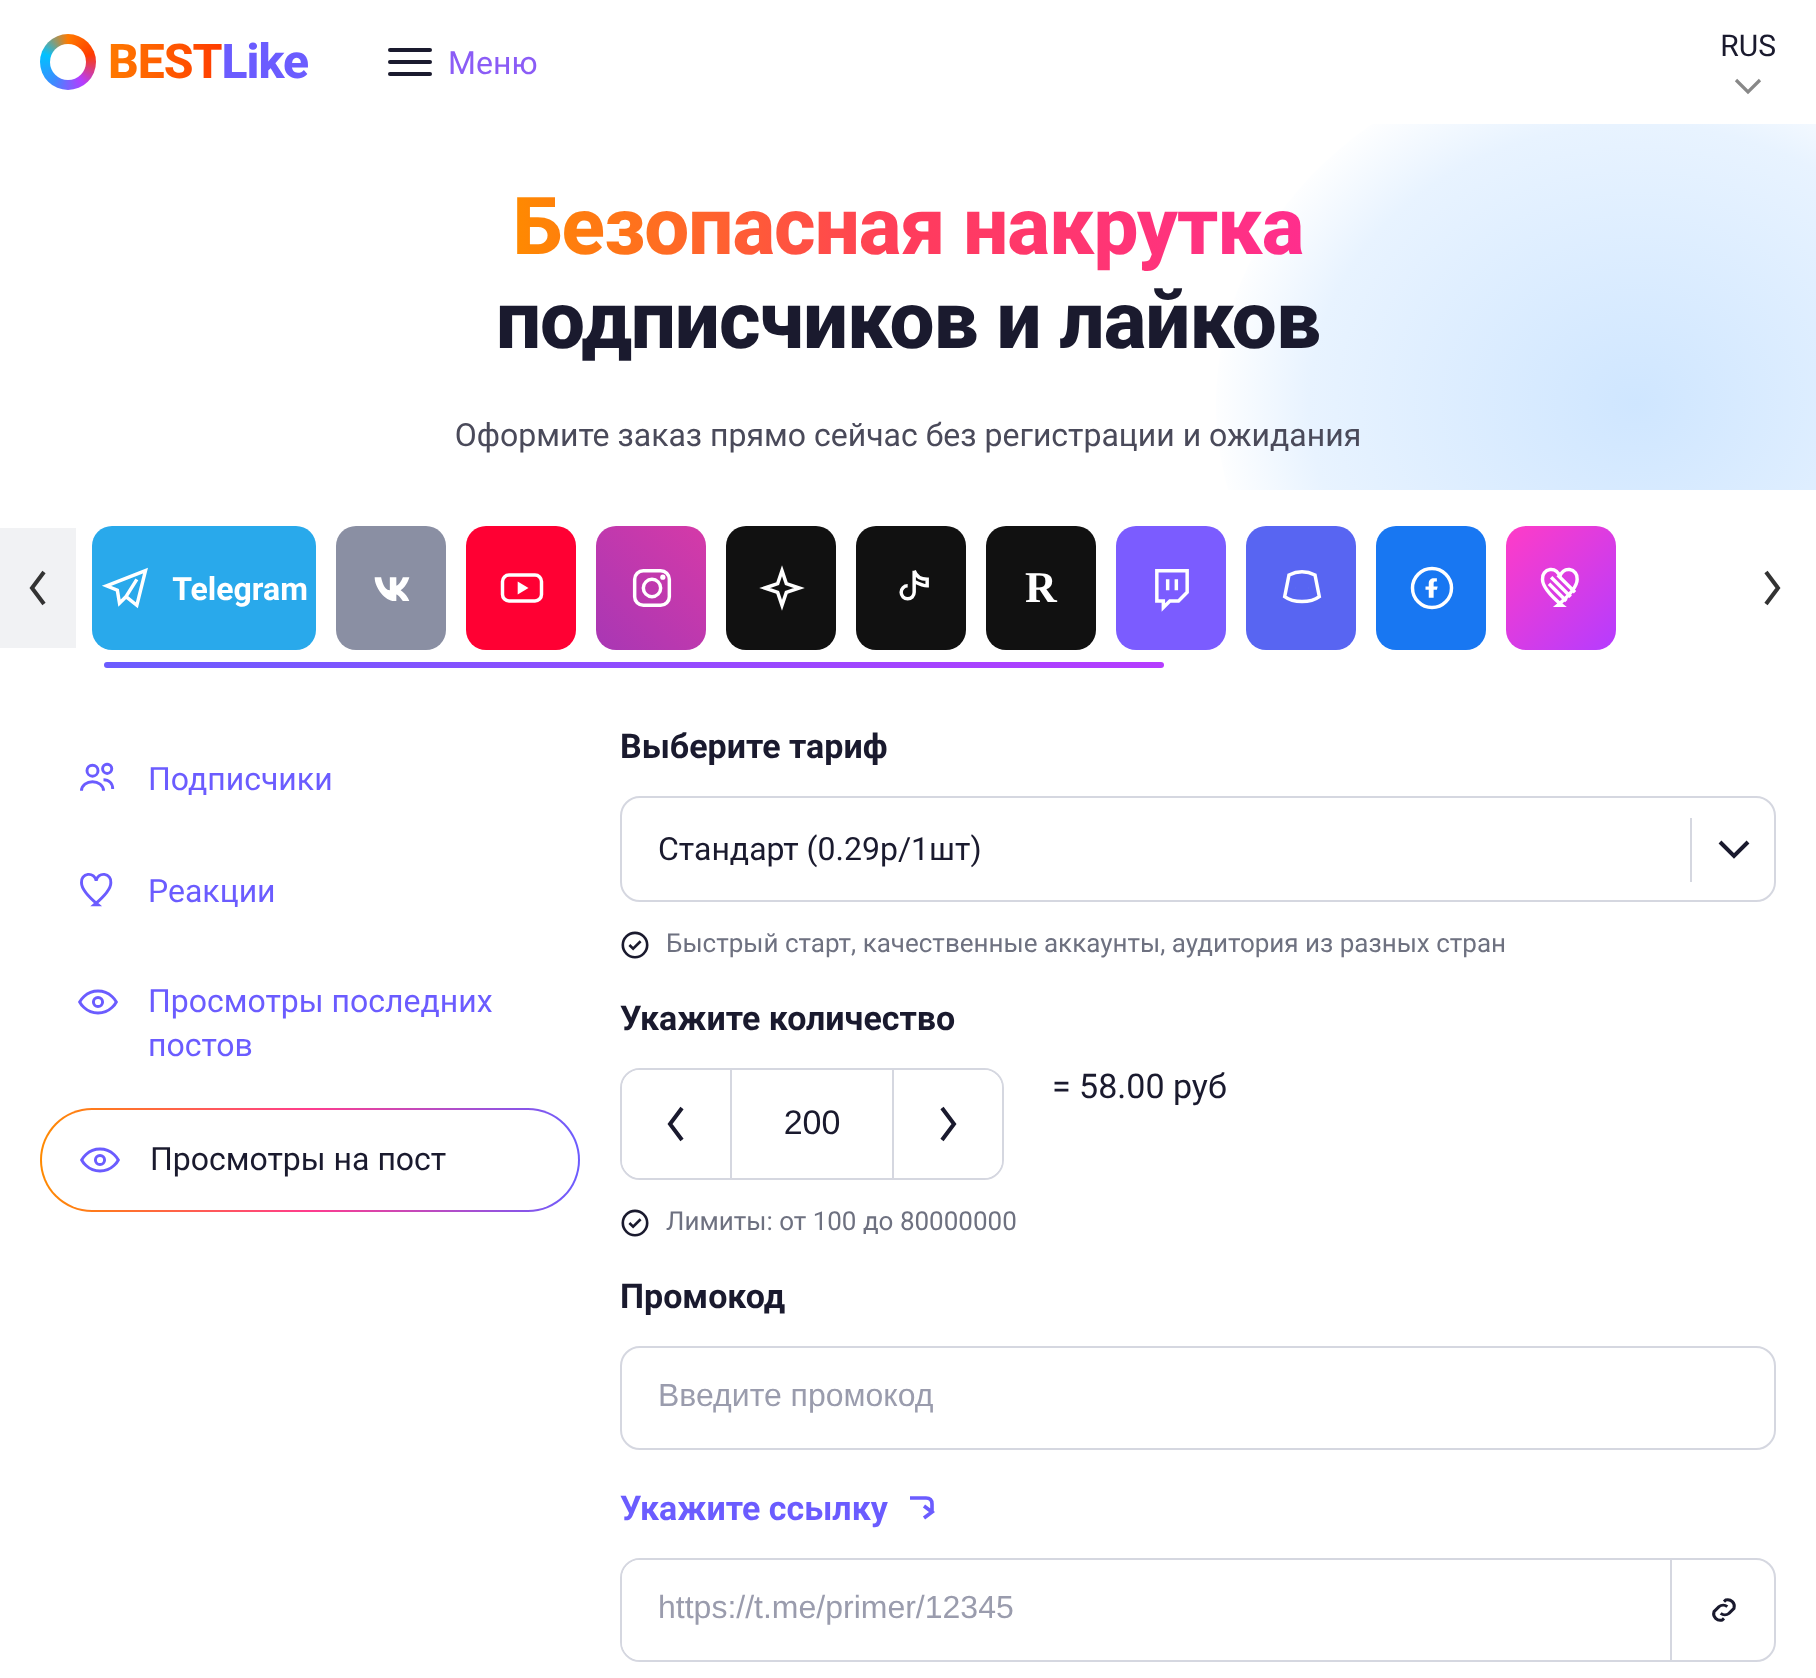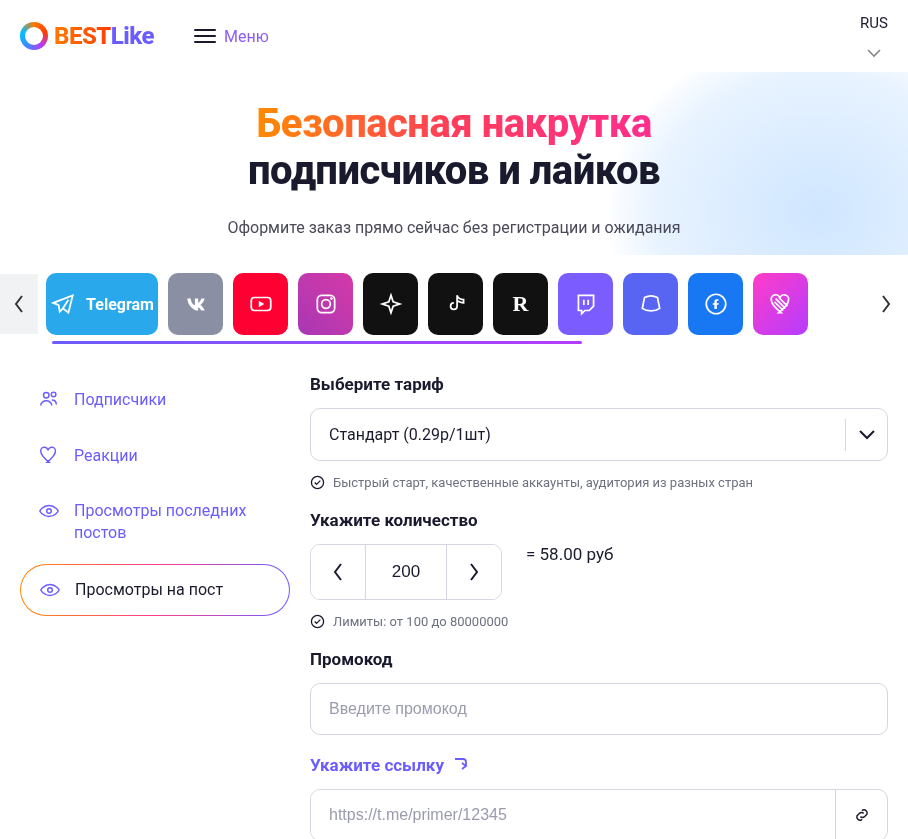--- a/index.html
+++ b/index.html
@@ -10,21 +10,21 @@
 .logo { display: flex; align-items: center; gap: 6px; }
 .logo-mark { width: 28px; height: 28px; border-radius: 50%; background: conic-gradient(from 0deg, #ff7a00, #ff3c00, #b53cff, #3c8bff, #00c2ff, #ff7a00); position: relative; }
 .logo-mark::after { content: ""; position: absolute; inset: 5px; background: #fff; border-radius: 50%; }
 .logo-text { font-size: 24px; font-weight: 800; letter-spacing: -0.5px; }
 .logo-best { background: linear-gradient(90deg, #ff7a00, #ff3c00); -webkit-background-clip: text; background-clip: text; color: transparent; }
 .logo-like { color: #6b5cff; }
 .menu-btn { display: flex; align-items: center; gap: 8px; cursor: pointer; font-size: 16px; color: #8b5cf6; }
 .burger { width: 22px; height: 14px; display: flex; flex-direction: column; justify-content: space-between; }
 .burger span { height: 2px; background: #1a1a2e; border-radius: 2px; }
 .spacer { flex: 1; }
-.lang { display: flex; flex-direction: column; align-items: center; cursor: pointer; font-size: 15px; color: #1a1a2e; gap: 16px; }
+.lang { display: flex; flex-direction: column; align-items: center; cursor: pointer; font-size: 15px; color: #1a1a2e; gap: 6px; }
 .lang svg { width: 14px; height: 10px; color: #888; }
 .auth-btn { border: 1.5px solid #ff3366; color: #ff3366; background: #fff; padding: 10px 18px; border-radius: 999px; font-size: 15px; cursor: pointer; }
 
 
 .hero { text-align: center; padding: 28px 20px 18px; position: relative; overflow: hidden; }
 .hero::before { content: ""; position: absolute; right: -120px; top: -40px; width: 420px; height: 360px; background: radial-gradient(ellipse at center, #cfe6ff 0%, #e8f3ff 55%, rgba(232,243,255,0) 72%); border-radius: 50%; z-index: -1; }
 .hero h1 { font-size: 40px; font-weight: 800; line-height: 1.18; letter-spacing: -0.5px; margin-bottom: 24px; }
 .hero-grad { background: linear-gradient(90deg, #ff8a00, #ff3c5c, #ff2e8d); -webkit-background-clip: text; background-clip: text; color: transparent; }
 .hero-sub { color: #4a4a5a; font-size: 16px; }
 

